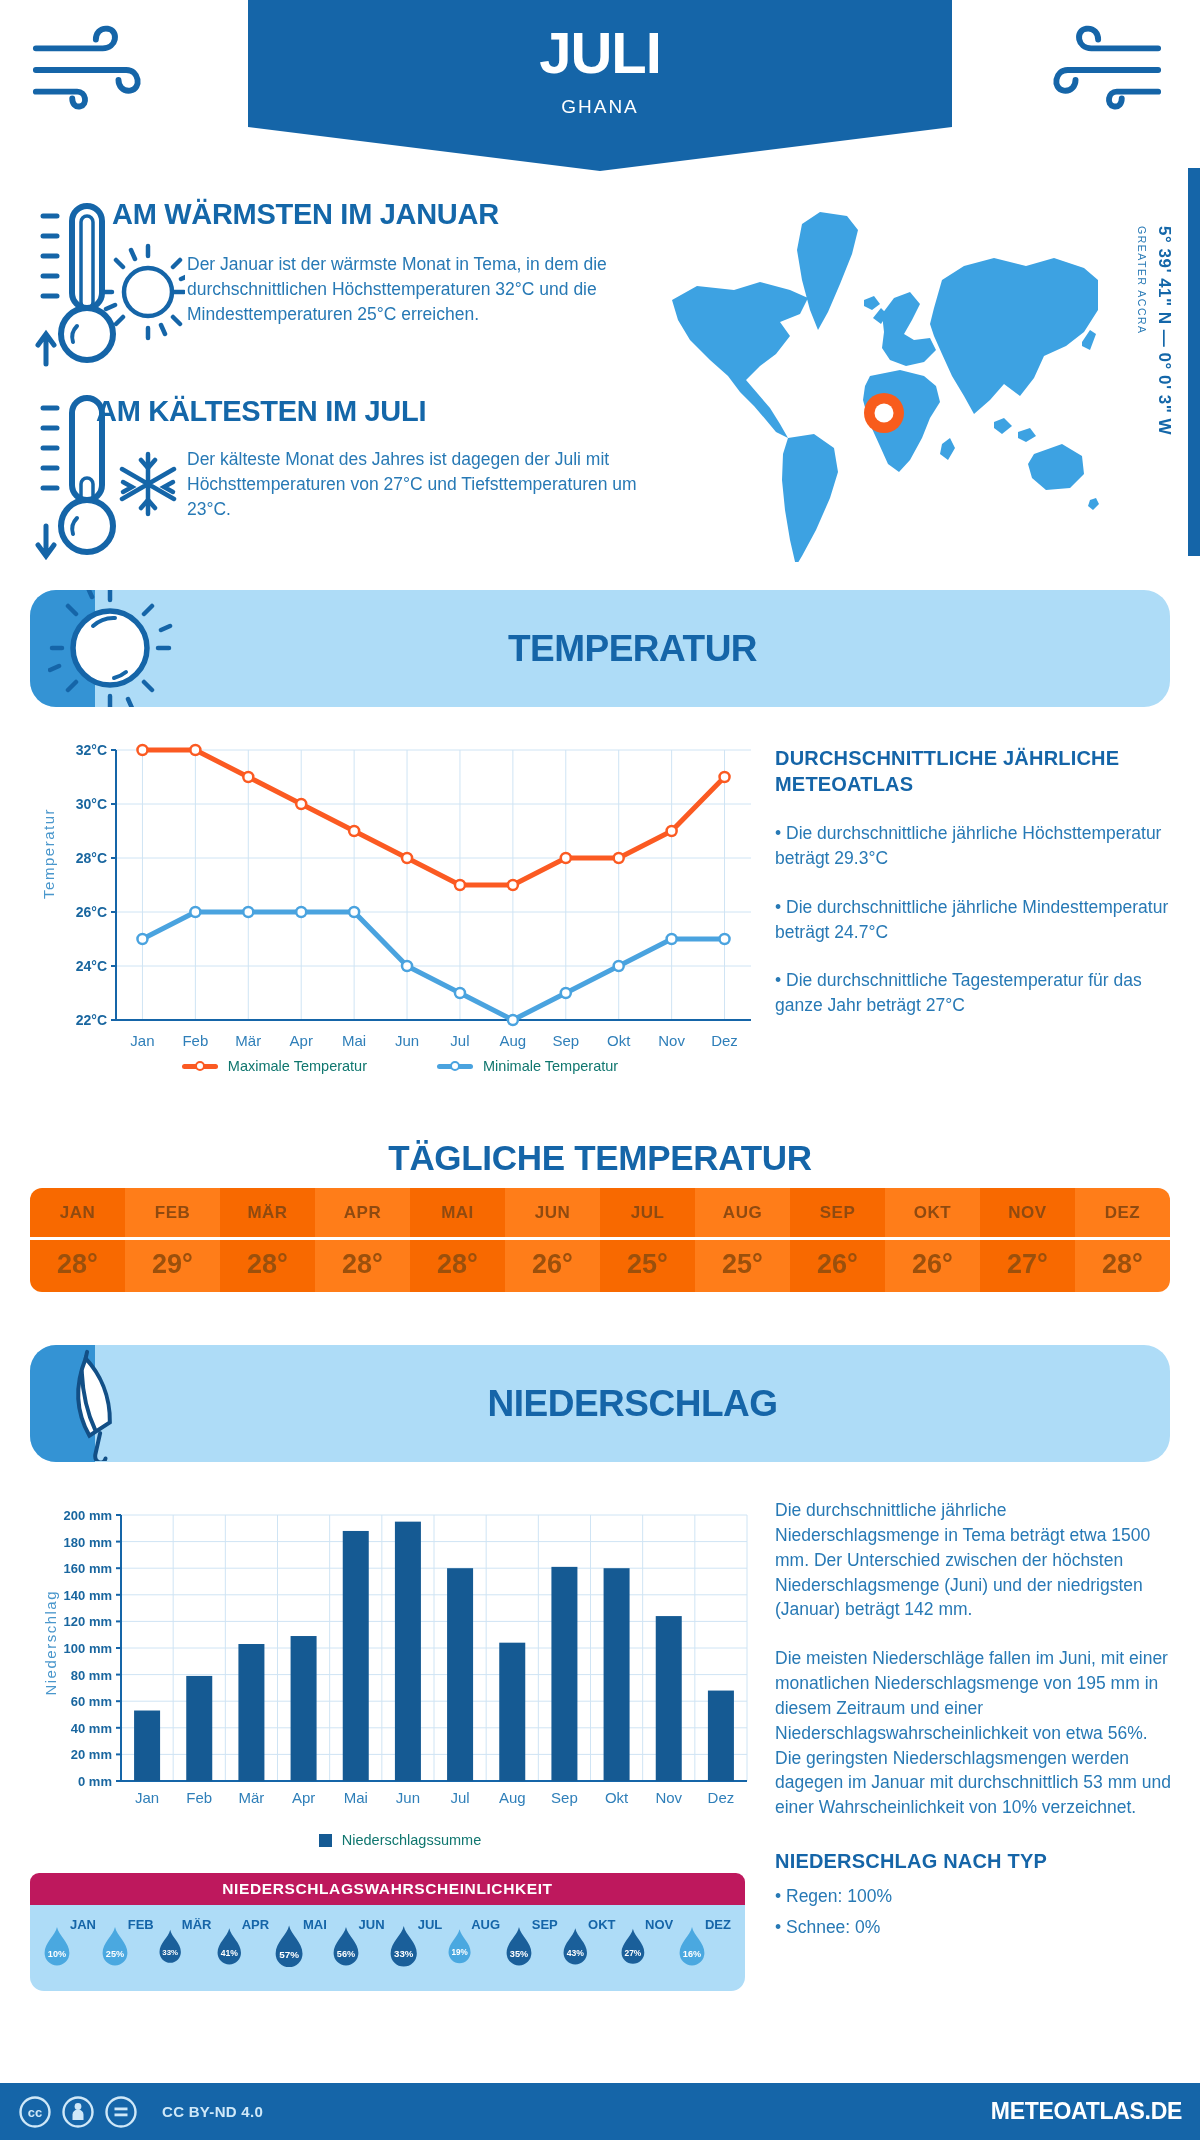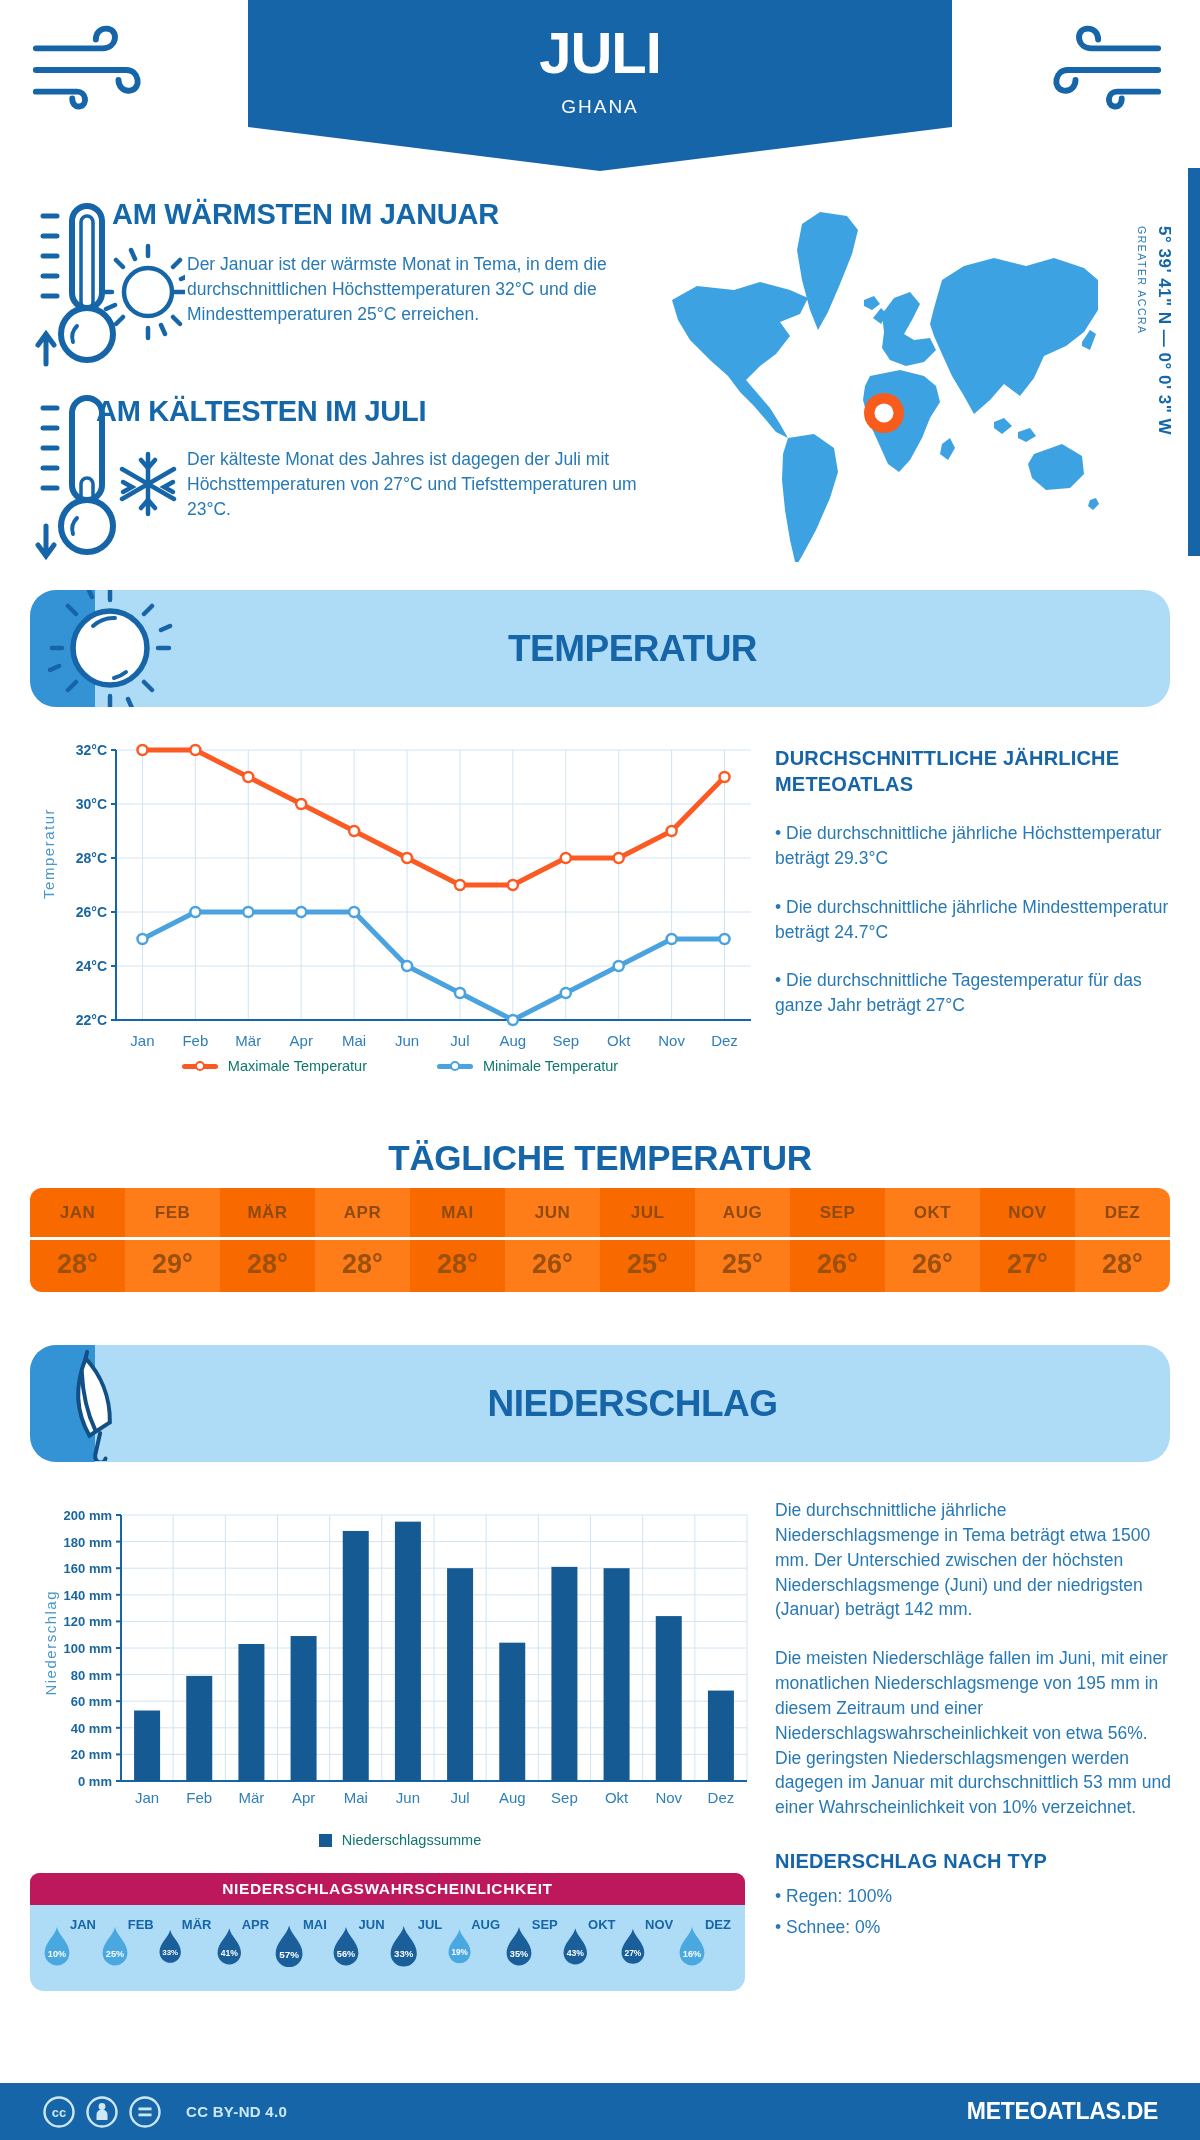--- a/index.html
+++ b/index.html
@@ -68,21 +68,21 @@
   .prob{position:absolute;left:30px;top:1873px;width:715px}
   .prob-head{height:32px;background:#be185d;border-radius:9px 9px 0 0;display:flex;align-items:center;
              justify-content:center;color:#fff;font-size:15.5px;font-weight:bold;letter-spacing:.6px}
   .prob-body{background:#aedcf7;border-radius:0 0 14px 14px;display:flex;justify-content:space-between;
              padding:8px 14px 12px 14px}
   .drop-cell{display:flex;flex-direction:row;width:52px}
   .drop-month{margin-top:4px;font-size:13px;font-weight:bold;color:#1565a8}
 
   
   .footer{position:absolute;left:0;top:2083px;width:1200px;height:57px;background:#1565a8;
-          display:flex;align-items:center;padding:0 42px;box-sizing:border-box}
+          display:flex;align-items:center;padding:0 18px;box-sizing:border-box}
   .cc-group{display:flex;align-items:center;gap:9px}
   .cc-label{margin-left:24px;font-size:15px;font-weight:bold;color:#cfe8f8;letter-spacing:.3px}
   .spacer{flex:1}
   .site{font-size:23px;font-weight:bold;color:#fff;letter-spacing:-.3px}
 
   svg text{font-family:"Liberation Sans",sans-serif}
 </style>
 </head>
 <body>
 

